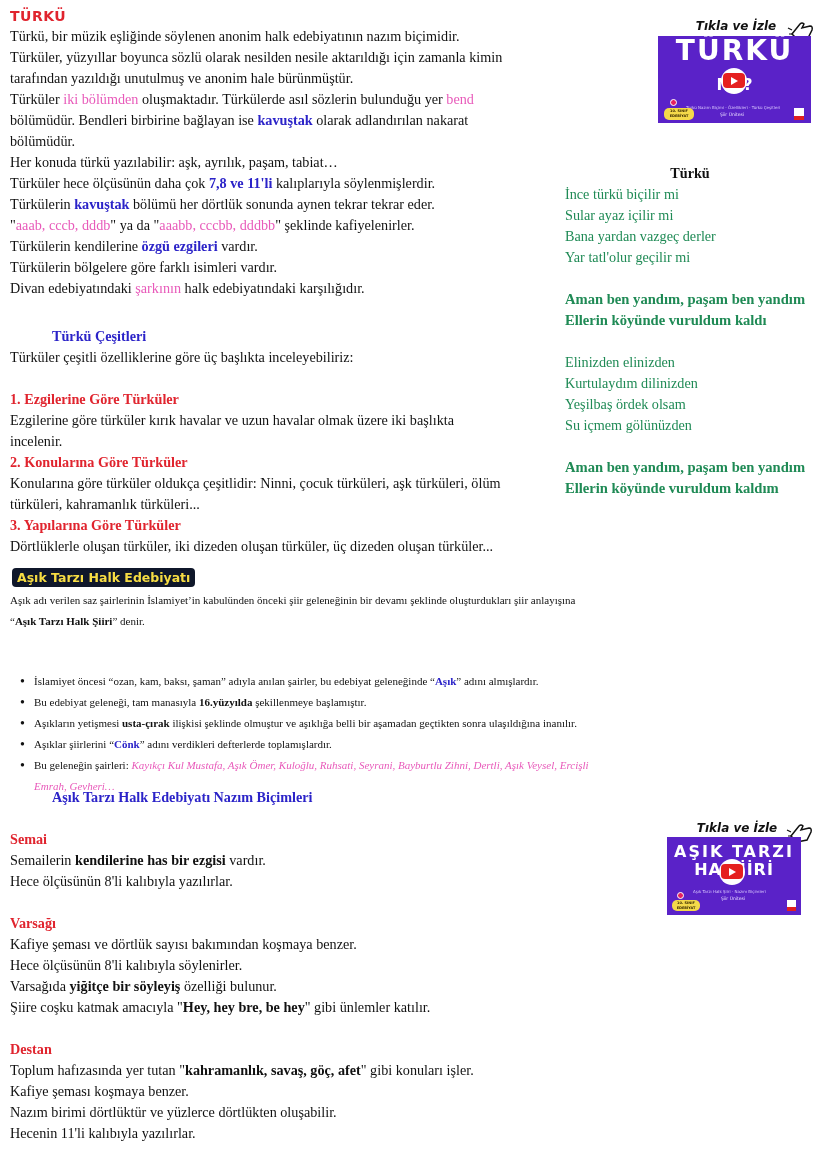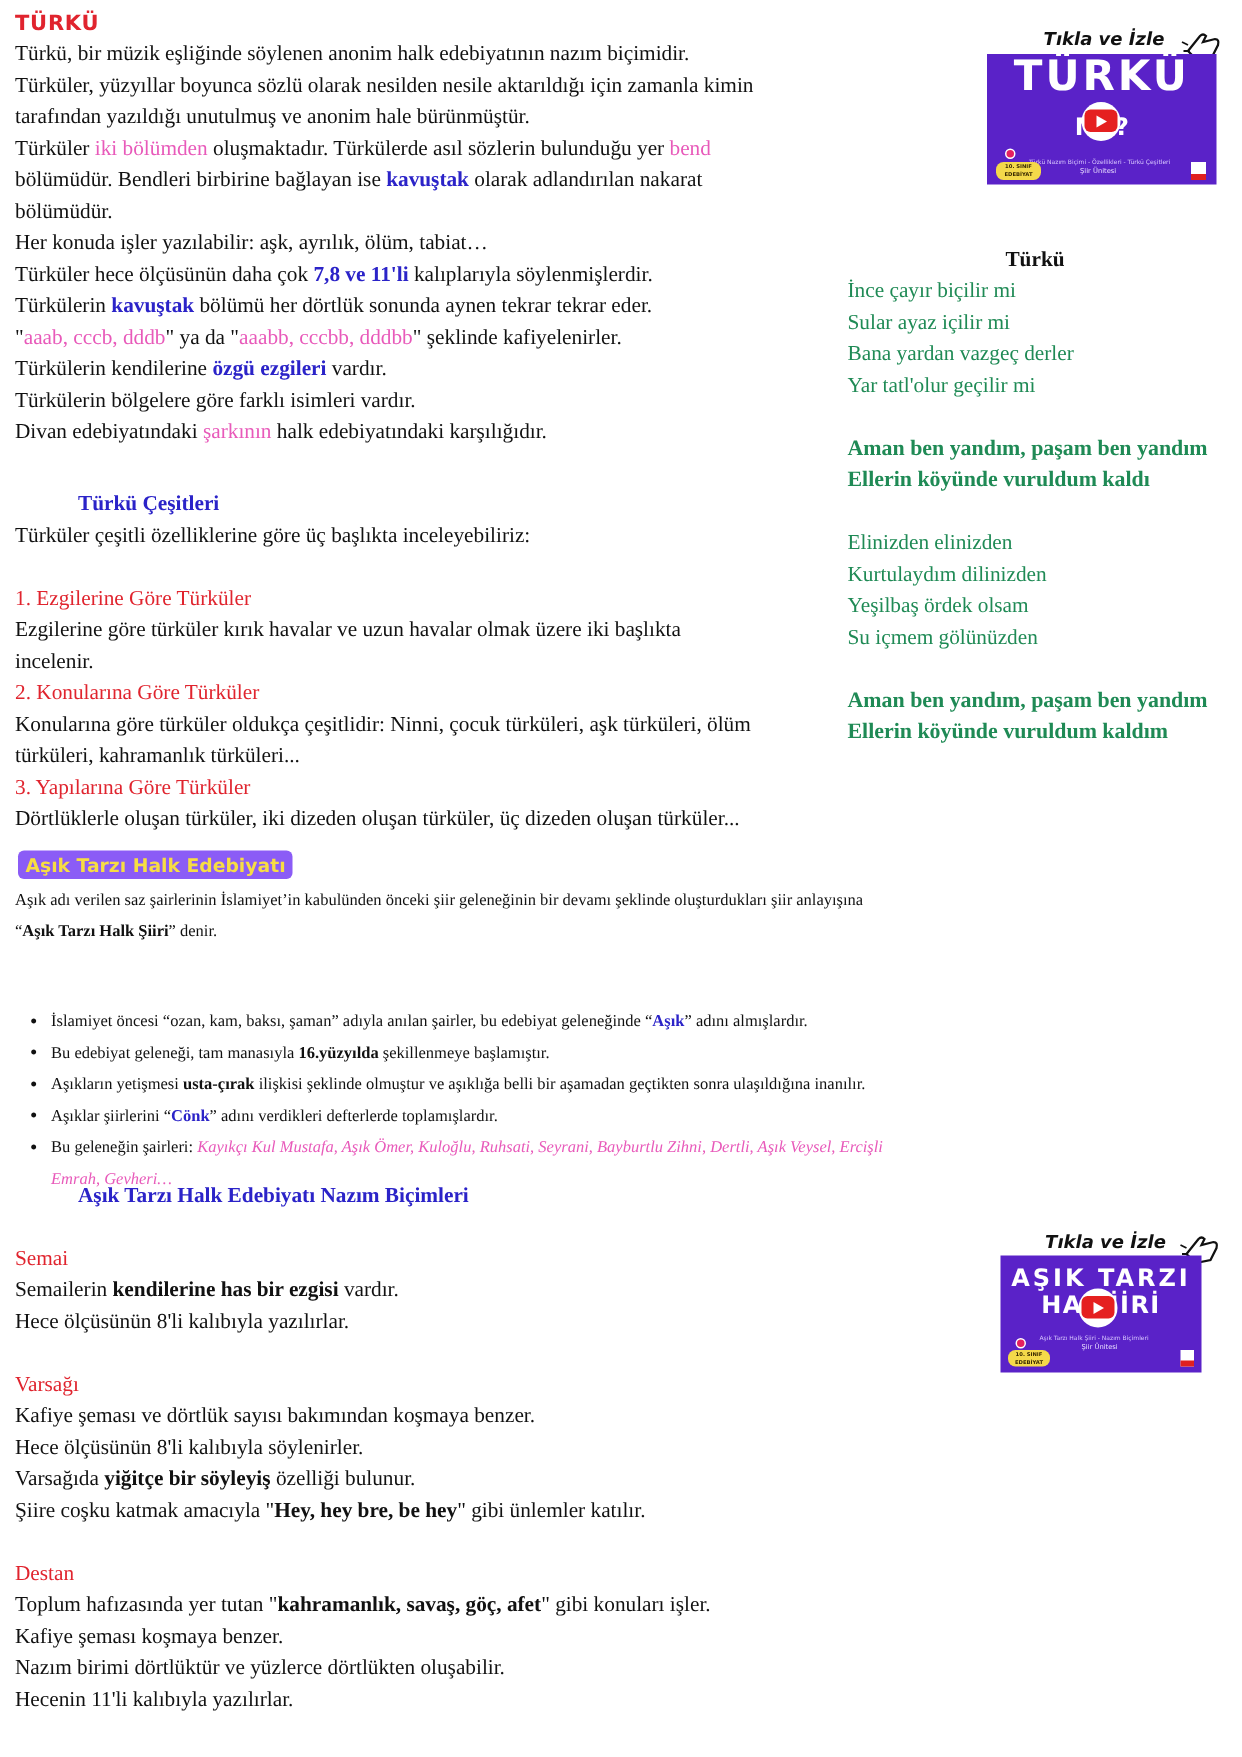--- a/index.html
+++ b/index.html
@@ -4,27 +4,27 @@
 <style>
   * { box-sizing: border-box; margin: 0; padding: 0; }
   html, body { width: 828px; height: 1171px; background: #ffffff; overflow: hidden; }
   body { position: relative; font-family: "Liberation Serif", serif; font-size: 14.2px; color: #111; line-height: 21px; }
   .abs { position: absolute; }
   .line { white-space: nowrap; display: block; }
   .pink { color: #e85aba; font-weight: normal; }
   .pink-plain { color: #e85aba; }
   .blue { color: #2b23c8; font-weight: bold; }
   .bold { font-weight: bold; }
-  .red-h { color: #e0242e; font-weight: normal; }
+  .red-h { color: #e0242e; font-weight: bold; }
   .blue-h { color: #2b23c8; font-weight: bold; margin-left: 42px; }
   .title-main { font-family: "DejaVu Sans", sans-serif; font-weight: bold; color: #e0242e; font-size: 14px; letter-spacing: 0.5px; }
   .poem { color: #1f8a55; font-size: 14.2px; line-height: 21px; }
   .poem .strong { font-weight: bold; font-size: 14.6px; }
   .poem-title { color: #111; font-weight: bold; text-align: center; }
-  .badge { display: inline-block; background: #8b5cf6; color: #f7dd43; font-family: "DejaVu Sans", sans-serif; font-weight: bold; font-size: 12.5px; padding: 1px 5px; border-radius: 4px; line-height: 17px; }
+  .badge { display: inline-block; background: #0f172a; color: #f7dd43; font-family: "DejaVu Sans", sans-serif; font-weight: bold; font-size: 12.5px; padding: 1px 5px; border-radius: 4px; line-height: 17px; }
   ul.bullets { list-style: none; margin-top: 39px; }
   ul.bullets li { position: relative; padding-left: 34px; line-height: 21px; }
   ul.bullets li::before { content: "\2022"; position: absolute; left: 20px; top: 0; font-size: 14px; }
   .italic-pink { color: #e85aba; font-style: italic; }
   .video-card { position: absolute; }
   .video-label { font-family: "DejaVu Sans", sans-serif; font-style: italic; font-weight: bold; font-size: 12px; color: #111; text-align: center; }
   .thumb { background: #5a22c8; position: relative; overflow: hidden; }
   .thumb .big { color: #fff; font-family: "DejaVu Sans", sans-serif; font-weight: bold; text-align: center; position: absolute; left: 0; right: 0; }
   .yt { position: absolute; width: 22px; height: 15px; background: #e52020; border-radius: 4px; }
   .yt::after { content: ""; position: absolute; left: 8px; top: 3.5px; border-left: 7px solid #fff; border-top: 4px solid transparent; border-bottom: 4px solid transparent; }
@@ -37,21 +37,21 @@
 <body>
 
 <div class="abs" style="left:10px; top:6px; width:545px;">
   <span class="line title-main" style="line-height:20px;">TÜRKÜ</span>
   <span class="line">Türkü, bir müzik eşliğinde söylenen anonim halk edebiyatının nazım biçimidir.</span>
   <span class="line">Türküler, yüzyıllar boyunca sözlü olarak nesilden nesile aktarıldığı için zamanla kimin</span>
   <span class="line">tarafından yazıldığı unutulmuş ve anonim hale bürünmüştür.</span>
   <span class="line"><span>Türküler </span><span class="pink">iki bölümden</span><span> oluşmaktadır. Türkülerde asıl sözlerin bulunduğu yer </span><span class="pink">bend</span></span>
   <span class="line"><span>bölümüdür. Bendleri birbirine bağlayan ise </span><span class="blue">kavuştak</span><span> olarak adlandırılan nakarat</span></span>
   <span class="line">bölümüdür.</span>
-  <span class="line">Her konuda işler yazılabilir: aşk, ayrılık, ölüm, tabiat…</span>
+  <span class="line">Her konuda türkü yazılabilir: aşk, ayrılık, paşam, tabiat…</span>
   <span class="line"><span>Türküler hece ölçüsünün daha çok </span><span class="blue">7,8 ve 11'li</span><span> kalıplarıyla söylenmişlerdir.</span></span>
   <span class="line"><span>Türkülerin </span><span class="blue">kavuştak</span><span> bölümü her dörtlük sonunda aynen tekrar tekrar eder.</span></span>
   <span class="line"><span>"</span><span class="pink">aaab, cccb, dddb</span><span>" ya da "</span><span class="pink">aaabb, cccbb, dddbb</span><span>" şeklinde kafiyelenirler.</span></span>
   <span class="line"><span>Türkülerin kendilerine </span><span class="blue">özgü ezgileri</span><span> vardır.</span></span>
   <span class="line">Türkülerin bölgelere göre farklı isimleri vardır.</span>
   <span class="line"><span>Divan edebiyatındaki </span><span class="pink-plain">şarkının</span><span> halk edebiyatındaki karşılığıdır.</span></span>
 </div>
 
 <div class="video-card" style="left:656px; top:16px; width:158px; height:108px;">
   <div class="video-label" style="position:absolute; left:30px; top:0; width:100px;">Tıkla ve İzle</div>
@@ -67,21 +67,21 @@
     <div class="tiny" style="left:28px; top:61px;">Türkü Nazım Biçimi - Özellikleri - Türkü Çeşitleri</div>
     <div class="tiny" style="left:62px; top:68px; font-size:4.5px; color:#e8dcff;">Şiir Ünitesi</div>
     <div style="position:absolute; left:12px; top:63px; width:7px; height:7px; border-radius:50%; background:#e52060; border:1px solid #fff;"></div>
     <div class="pill" style="left:6px; top:72px; width:30px; height:12px;">10. SINIF EDEBİYAT</div>
     <div style="position:absolute; left:136px; top:72px; width:10px; height:12px; background:#fff; border-bottom:4px solid #e02020;"></div>
   </div>
 </div>
 
 <div class="abs poem" style="left:565px; top:163px; width:260px;">
   <span class="line poem-title" style="width:250px;">Türkü</span>
-  <span class="line">İnce çayır biçilir mi</span>
+  <span class="line">İnce türkü biçilir mi</span>
   <span class="line">Sular ayaz içilir mi</span>
   <span class="line">Bana yardan vazgeç derler</span>
   <span class="line">Yar tatl'olur geçilir mi</span>
   <span class="line" style="height:21px;"></span>
   <span class="line strong">Aman ben yandım, paşam ben yandım</span>
   <span class="line strong">Ellerin köyünde vuruldum kaldı</span>
   <span class="line" style="height:21px;"></span>
   <span class="line">Elinizden elinizden</span>
   <span class="line">Kurtulaydım dilinizden</span>
   <span class="line">Yeşilbaş ördek olsam</span>

